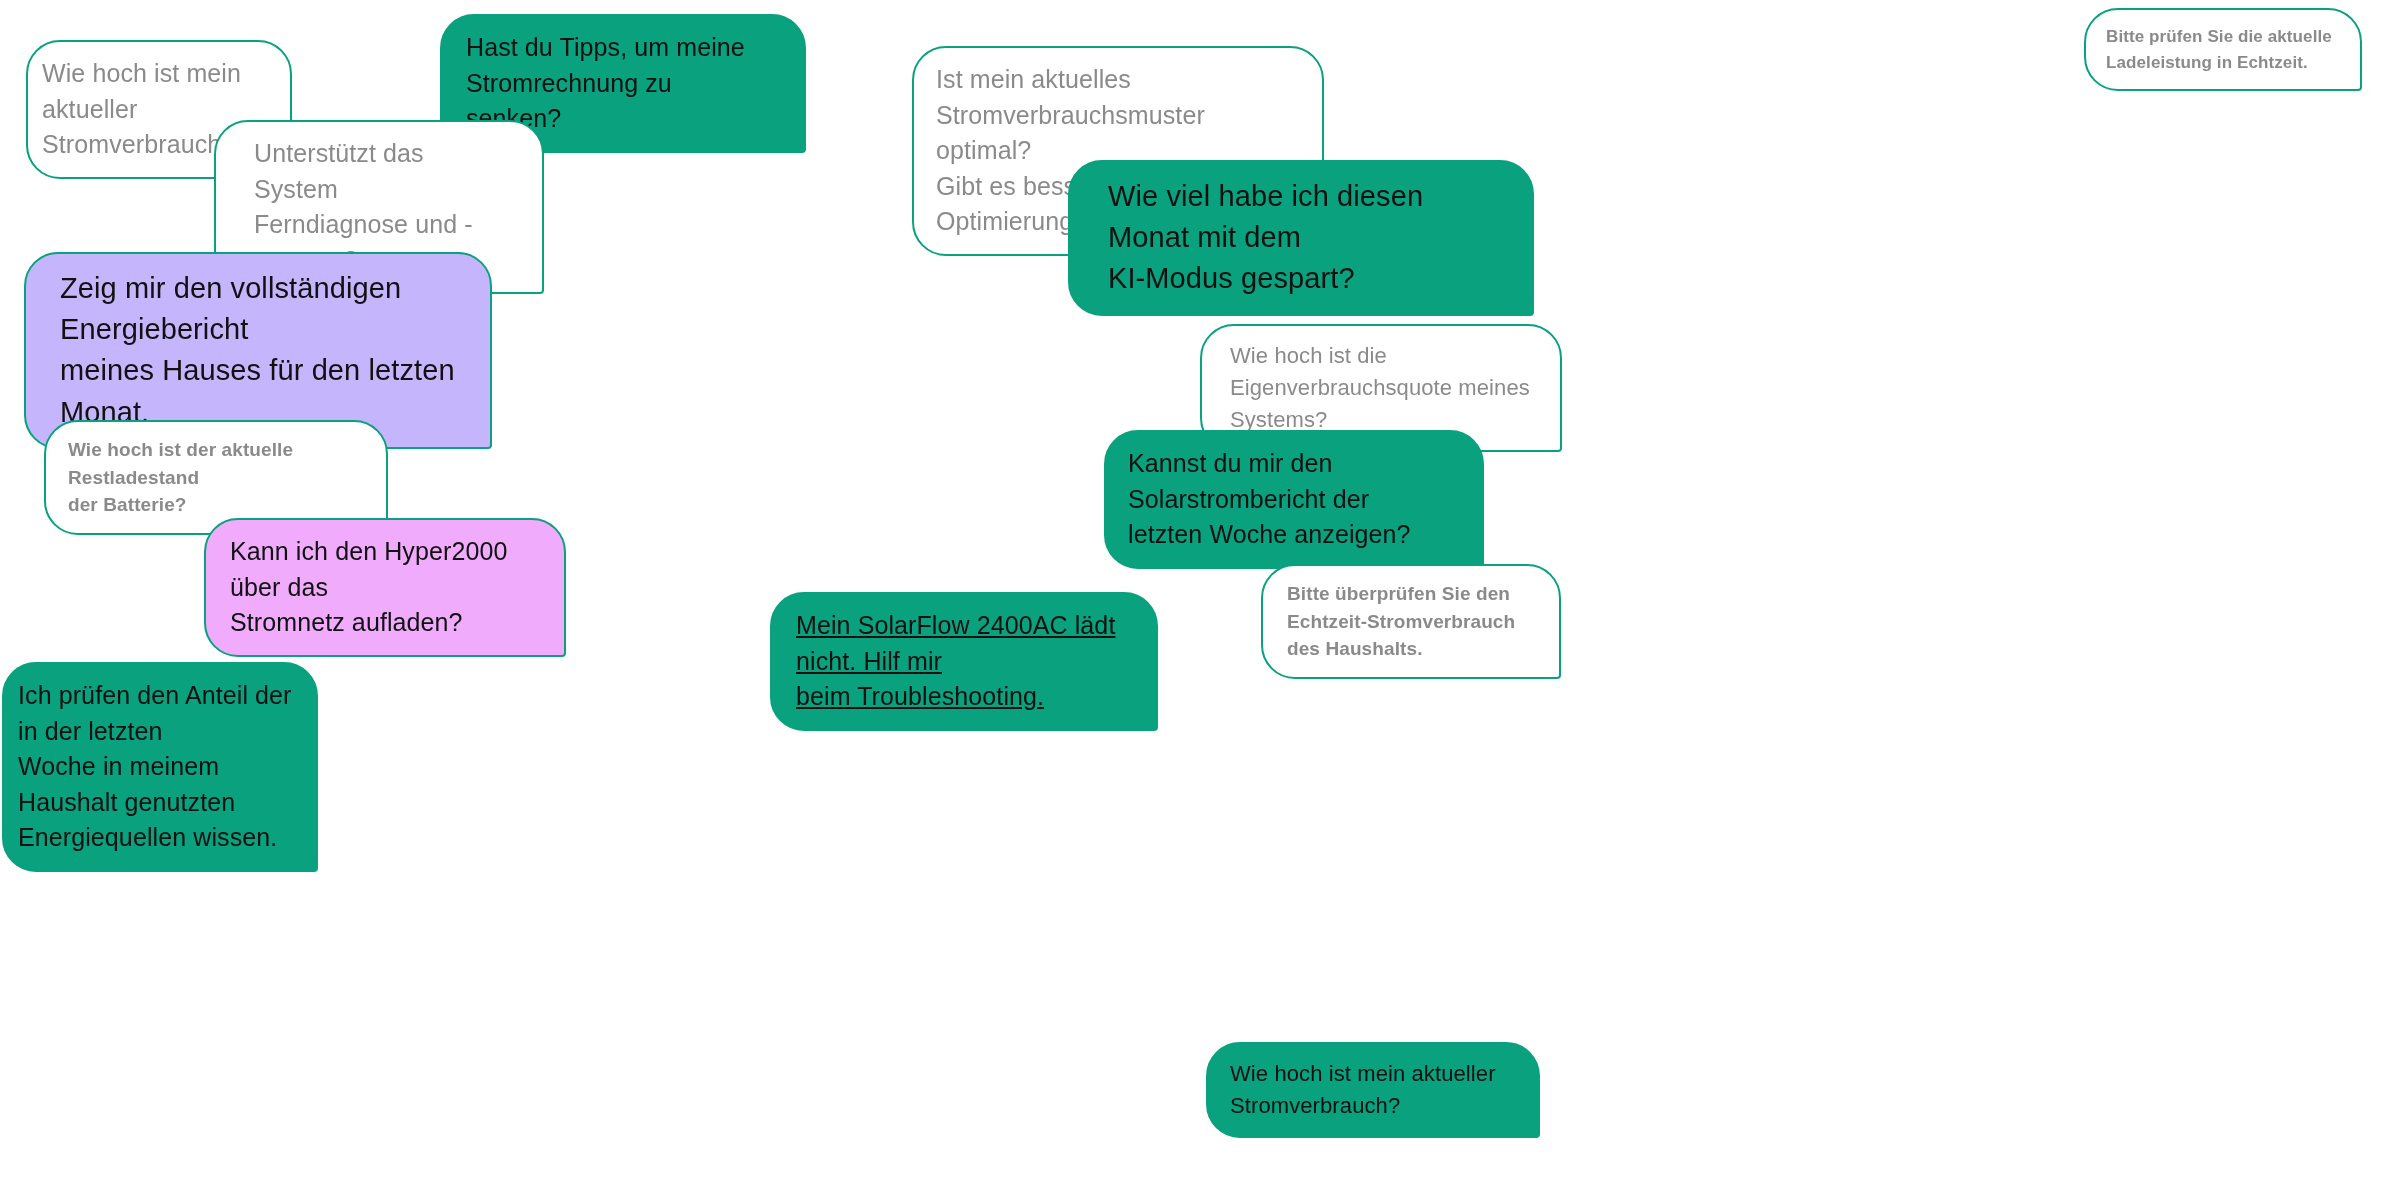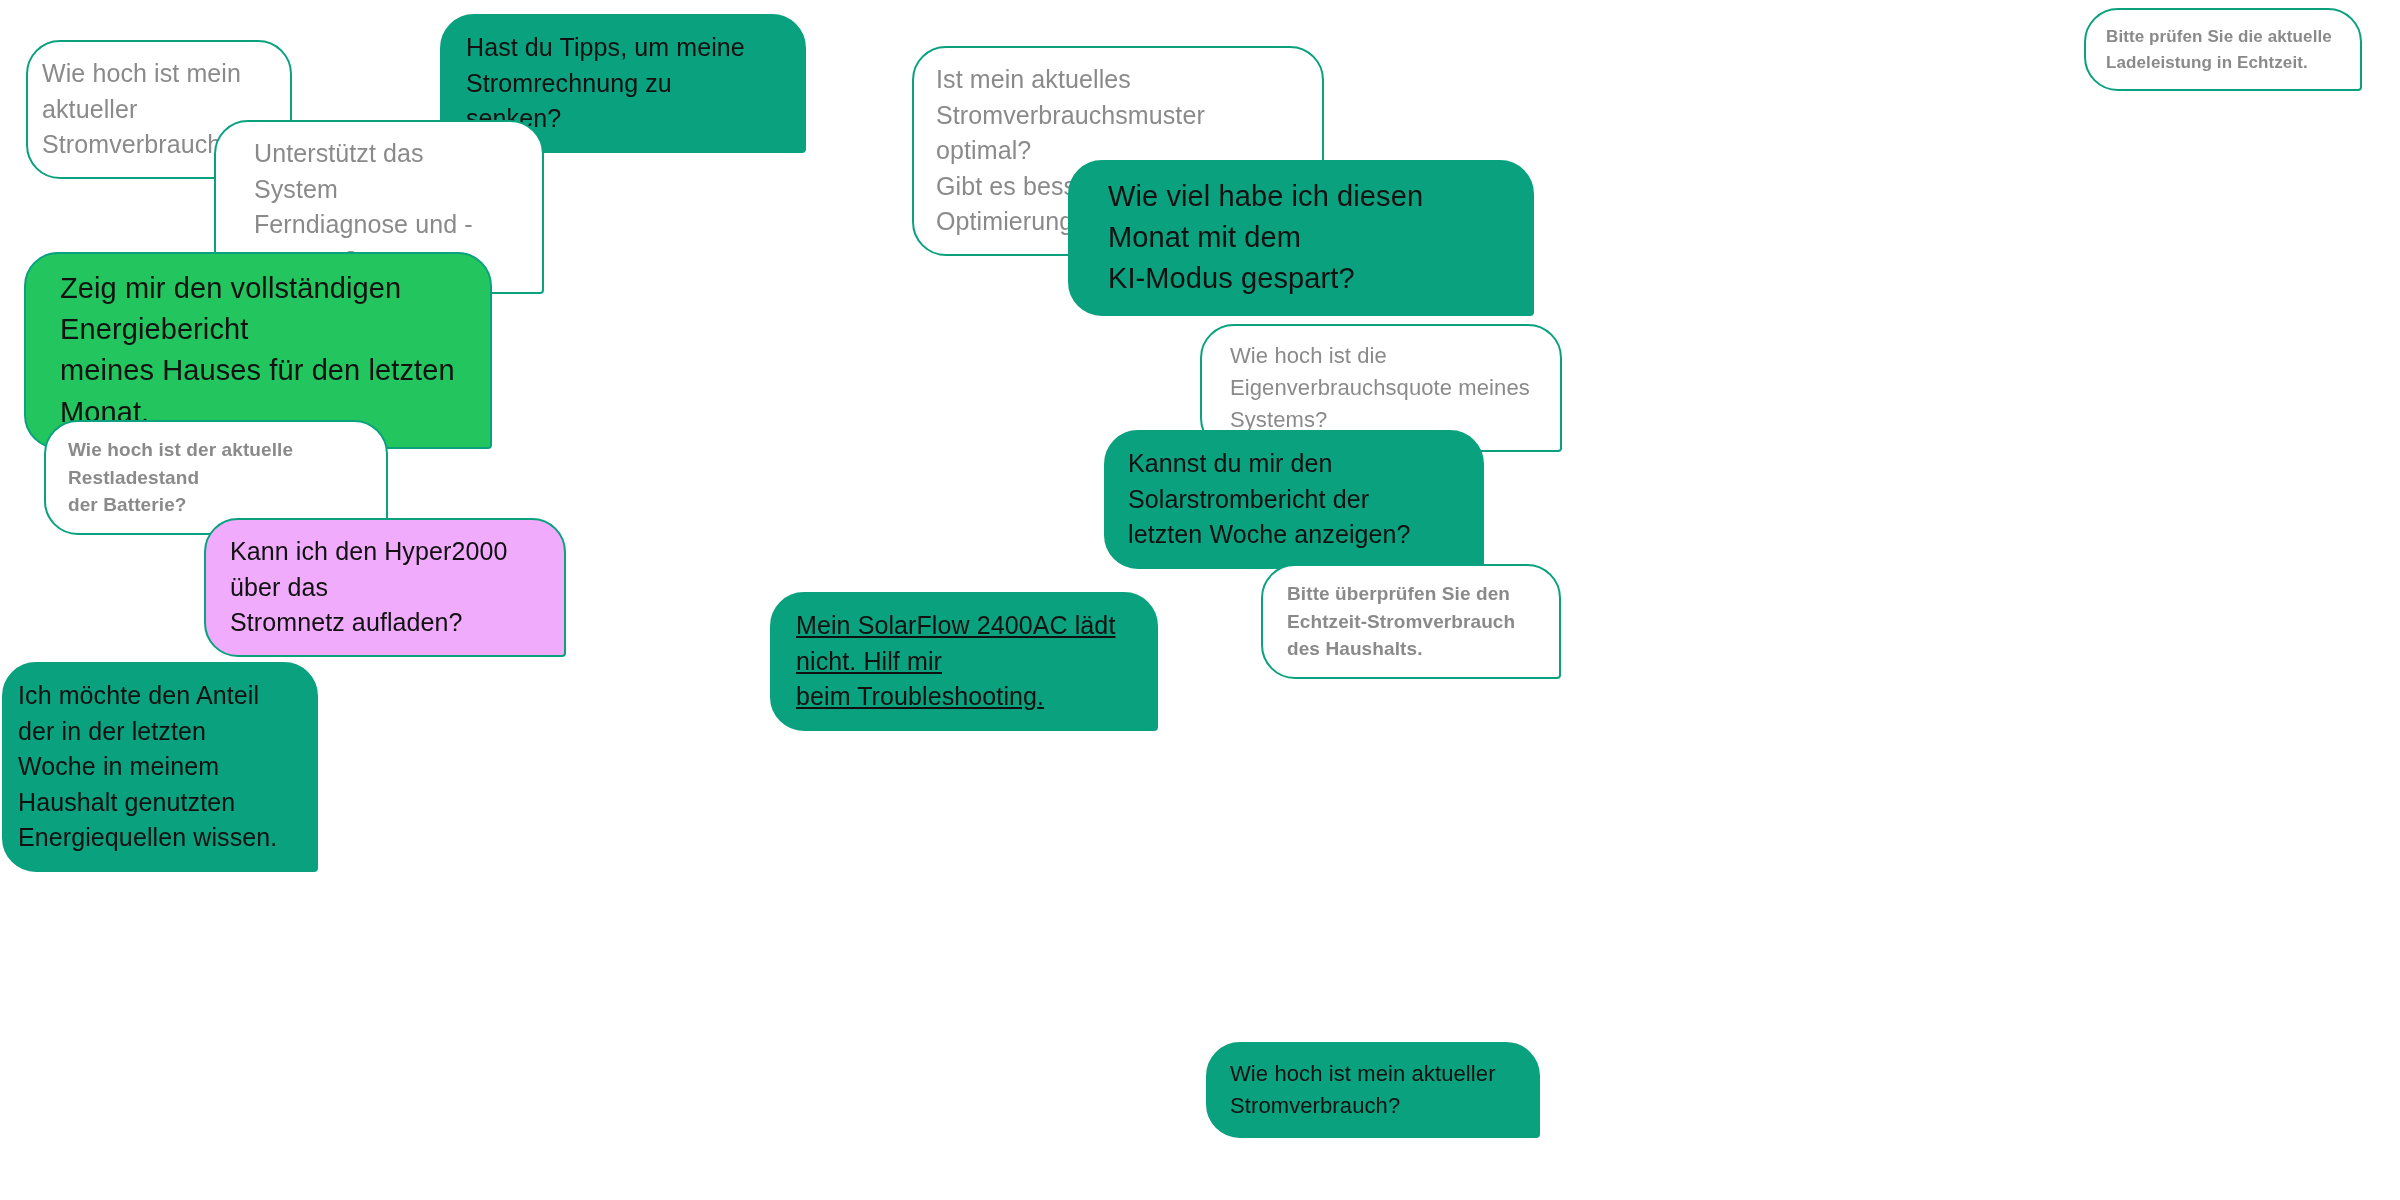--- a/index.html
+++ b/index.html
@@ -57,31 +57,31 @@
     <div class="bubble filled" style="left: 440px; top: 14px; width: 366px; min-height: 60px; padding: 14px 24px; background: rgb(10, 161, 126); border-color: rgb(10, 161, 126); color: rgb(17, 17, 17);"><span class="txt size-md">Hast du Tipps, um meine Stromrechnung zu
 senken?</span></div>
     <div class="bubble outline" style="left: 912px; top: 46px; width: 412px; min-height: 74px; padding: 14px 22px; border-color: rgb(10, 161, 126); color: rgb(138, 138, 138);"><span class="txt size-md">Ist mein aktuelles Stromverbrauchsmuster optimal?
 Gibt es bessere Optimierungsmethoden?</span></div>
     <div class="bubble outline" style="left: 2084px; top: 8px; width: 278px; min-height: 55px; padding: 14px 20px; border-color: rgb(10, 161, 126); color: rgb(138, 138, 138);"><span class="txt size-xxs">Bitte prüfen Sie die aktuelle
 Ladeleistung in Echtzeit.</span></div>
     <div class="bubble outline" style="left: 214px; top: 120px; width: 330px; min-height: 88px; padding: 14px 38px; border-color: rgb(10, 161, 126); color: rgb(138, 138, 138);"><span class="txt size-md">Unterstützt das System
 Ferndiagnose und -wartung?</span></div>
     <div class="bubble filled" style="left: 1068px; top: 160px; width: 466px; min-height: 105px; padding: 14px 38px; background: rgb(10, 161, 126); border-color: rgb(10, 161, 126); color: rgb(17, 17, 17);"><span class="txt size-lg">Wie viel habe ich diesen Monat mit dem
 KI-Modus gespart?</span></div>
-    <div class="bubble filled" style="left: 24px; top: 252px; width: 468px; min-height: 110px; padding: 14px 34px; background: #22c55e; border-color: rgb(10, 161, 126); color: rgb(17, 17, 17);"><span class="txt size-lg">Zeig mir den vollständigen Energiebericht
+    <div class="bubble filled" style="left: 24px; top: 252px; width: 468px; min-height: 110px; padding: 14px 34px; background: #c4b5fd; border-color: rgb(10, 161, 126); color: rgb(17, 17, 17);"><span class="txt size-lg">Zeig mir den vollständigen Energiebericht
 meines Hauses für den letzten Monat.</span></div>
     <div class="bubble outline" style="left: 1200px; top: 324px; width: 362px; min-height: 56px; padding: 14px 28px; border-color: rgb(10, 161, 126); color: rgb(138, 138, 138);"><span class="txt size-sm">Wie hoch ist die Eigenverbrauchsquote meines
 Systems?</span></div>
     <div class="bubble outline" style="left: 44px; top: 420px; width: 344px; min-height: 52px; padding: 14px 22px; border-color: rgb(10, 161, 126); color: rgb(138, 138, 138);"><span class="txt size-xs">Wie hoch ist der aktuelle Restladestand
 der Batterie?</span></div>
     <div class="bubble filled" style="left: 1104px; top: 430px; width: 380px; min-height: 82px; padding: 14px 22px; background: rgb(10, 161, 126); border-color: rgb(10, 161, 126); color: rgb(17, 17, 17);"><span class="txt size-md">Kannst du mir den Solarstrombericht der
 letzten Woche anzeigen?</span></div>
     <div class="bubble filled" style="left: 204px; top: 518px; width: 362px; min-height: 82px; padding: 14px 24px; background: #f0abfc; border-color: rgb(10, 161, 126); color: rgb(17, 17, 17);"><span class="txt size-md">Kann ich den Hyper2000 über das
 Stromnetz aufladen?</span></div>
     <div class="bubble outline" style="left: 1261px; top: 564px; width: 300px; min-height: 66px; padding: 14px 24px; border-color: rgb(10, 161, 126); color: rgb(138, 138, 138);"><span class="txt size-xs">Bitte überprüfen Sie den
 Echtzeit-Stromverbrauch des Haushalts.</span></div>
     <div class="bubble filled" style="left: 770px; top: 592px; width: 388px; min-height: 88px; padding: 14px 24px; background: rgb(10, 161, 126); border-color: rgb(10, 161, 126); color: rgb(17, 17, 17); text-decoration: underline;"><span class="txt size-md">Mein SolarFlow 2400AC lädt nicht. Hilf mir
 beim Troubleshooting.</span></div>
-    <div class="bubble filled" style="left: 2px; top: 662px; width: 316px; min-height: 82px; padding: 14px; background: rgb(10, 161, 126); border-color: rgb(10, 161, 126); color: rgb(17, 17, 17);"><span class="txt size-md">Ich möchte den Anteil der in der letzten
+    <div class="bubble filled" style="left: 2px; top: 662px; width: 316px; min-height: 82px; padding: 14px; background: rgb(10, 161, 126); border-color: rgb(10, 161, 126); color: rgb(17, 17, 17);"><span class="txt size-md">Ich prüfen den Anteil der in der letzten
 Woche in meinem Haushalt genutzten
 Energiequellen wissen.</span></div>
     <div class="bubble filled" style="left: 1206px; top: 1042px; width: 334px; min-height: 56px; padding: 14px 22px; background: rgb(10, 161, 126); border-color: rgb(10, 161, 126); color: rgb(17, 17, 17);"><span class="txt size-sm">Wie hoch ist mein aktueller Stromverbrauch?</span></div>
   </div>
 
 </body></html>

